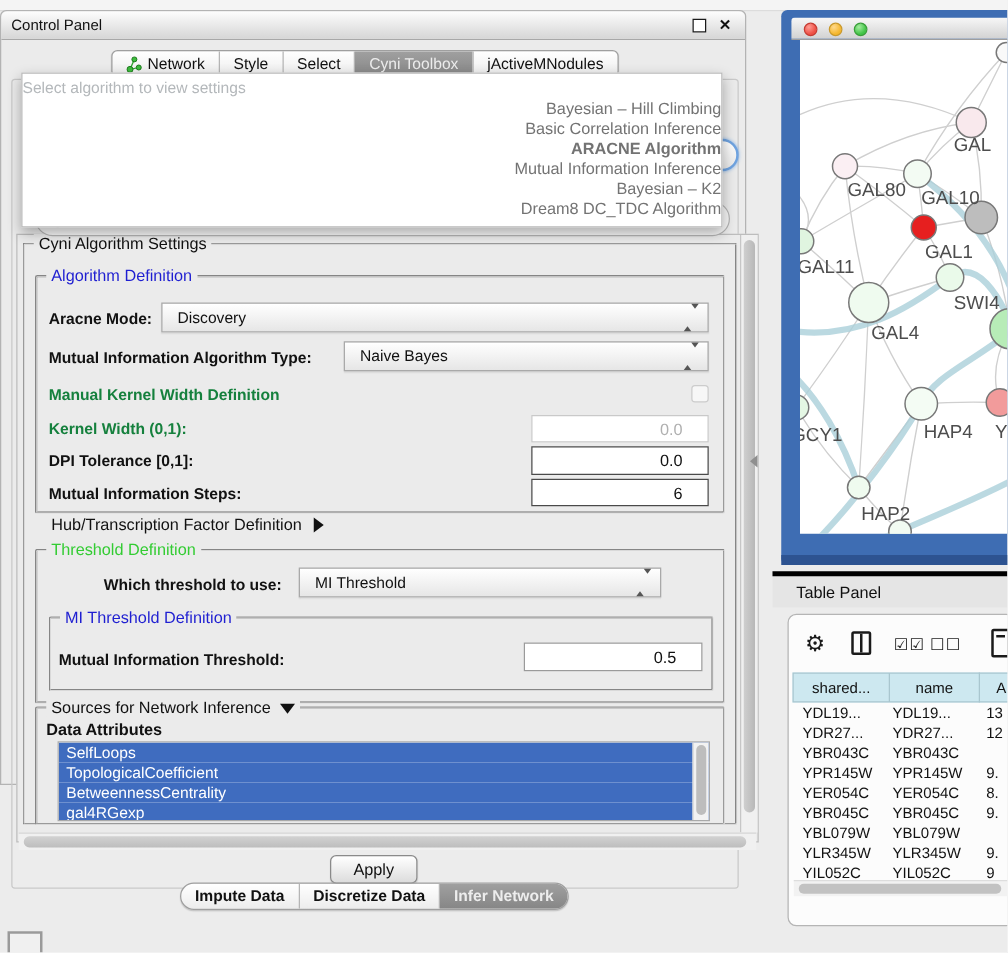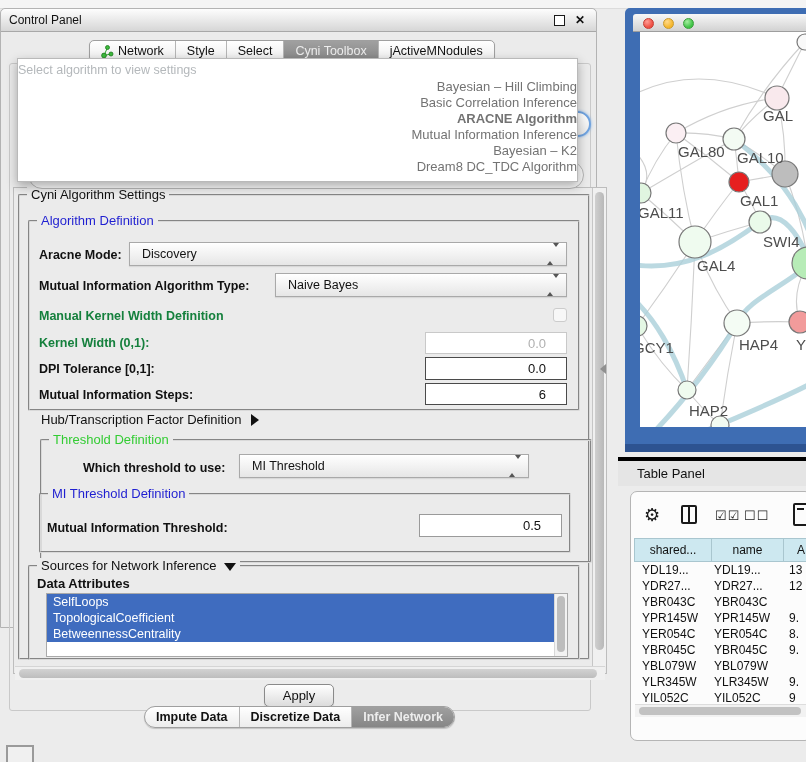--- a/index.html
+++ b/index.html
@@ -205,21 +205,21 @@
     </div>
     <span class="lbl" style="left:38px;top:379px;">Mutual Information Steps:</span>
     <div class="field strong" style="left:424px;top:374px;width:142px;height:22px;">
       <span>6</span>
     </div>
 
     <span class="lbl plain" style="left:40px;top:403px;">
       <span>Hub/Transcription Factor Definition</span><span class="tri-right"></span>
     </span>
 
-    <div class="groupbox" style="left:27px;top:430px;width:548px;height:120px;margin-left:12px;">
+    <div class="groupbox" style="left:27px;top:430px;width:548px;height:120px;">
       <span class="gl t-green">Threshold Definition</span>
     </div>
     <span class="lbl" style="left:82px;top:452px;">Which threshold to use:</span>
     <div class="combo" style="left:238px;top:445px;width:290px;height:24px;">
       <span>MI Threshold</span>
       <span class="arrows"><span class="arr-up"></span><span class="arr-dn"></span></span>
     </div>
     <div class="groupbox" style="left:38px;top:484px;width:528px;height:56px;">
       <span class="gl t-blue">MI Threshold Definition</span>
     </div>
@@ -232,20 +232,21 @@
       <span class="gl">
         <span>Sources for Network Inference</span><span class="tri-down"></span>
       </span>
     </div>
     <span class="lbl" style="left:36px;top:567px;font-size:13px;">Data Attributes</span>
     <div class="attrlist" style="top:584px;">
       <div id="attr-items">
           <div class="li">SelfLoops</div>
           <div class="li">TopologicalCoefficient</div>
           <div class="li">BetweennessCentrality</div>
+          <div class="li">gal4RGexp</div>
         </div>
       <div class="sb">
           <div class="thumb"></div>
         </div>
     </div>
 
     <div class="abs vscroll">
       <div class="thumb"></div>
     </div>
     <div class="abs hscroll">

